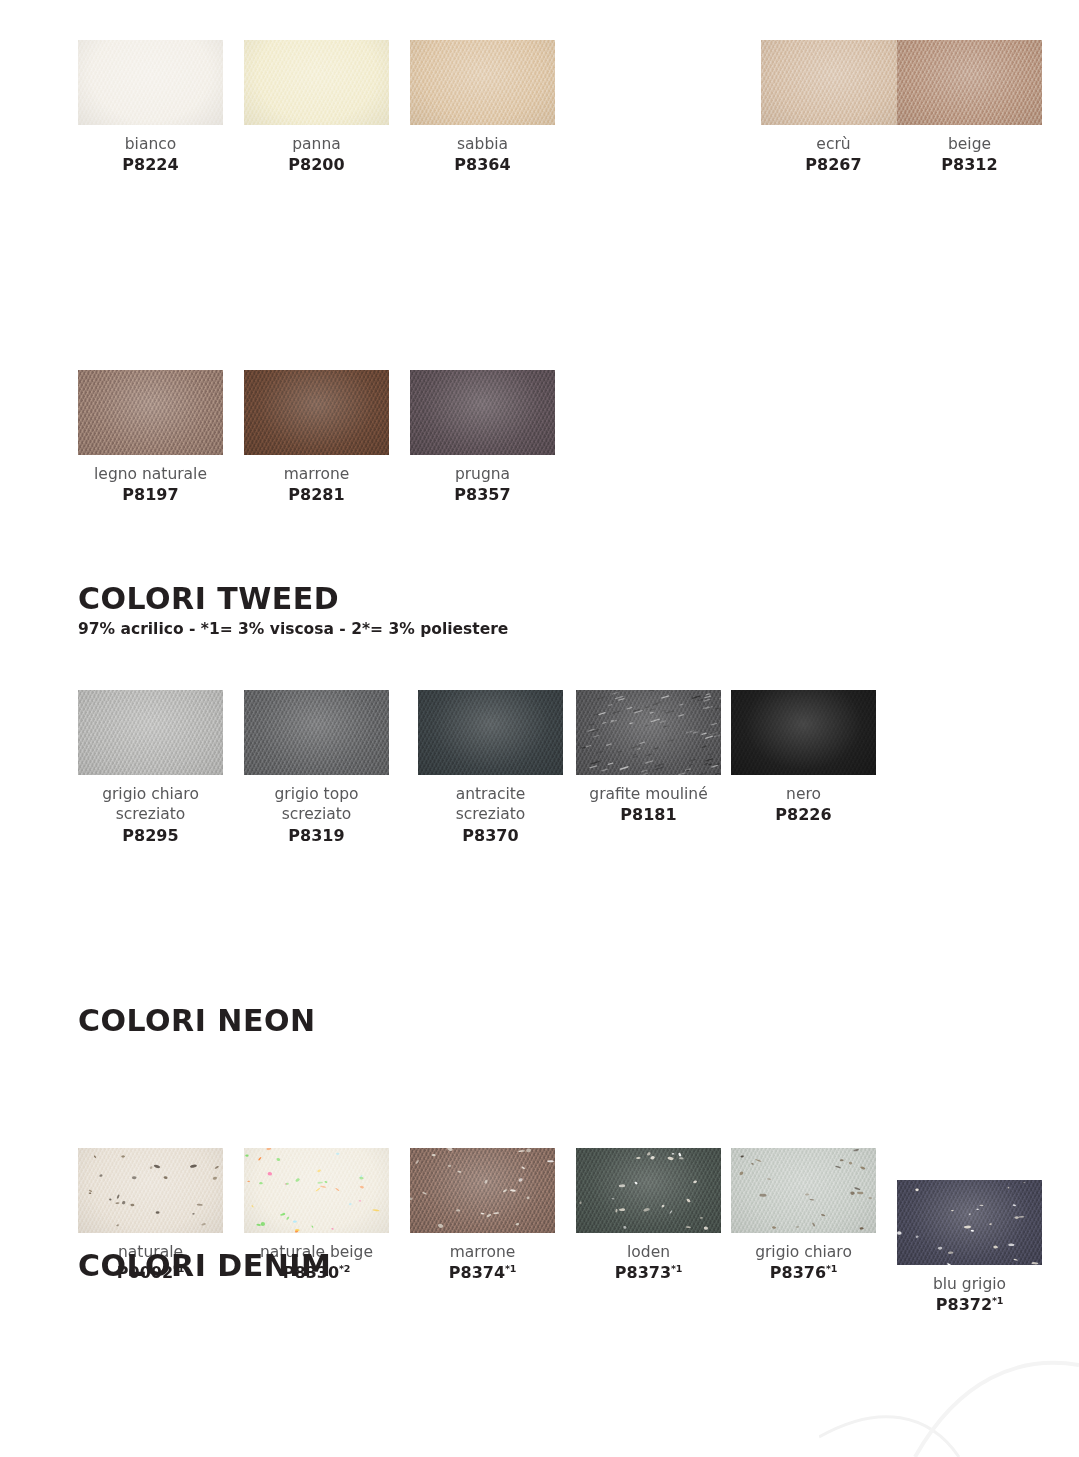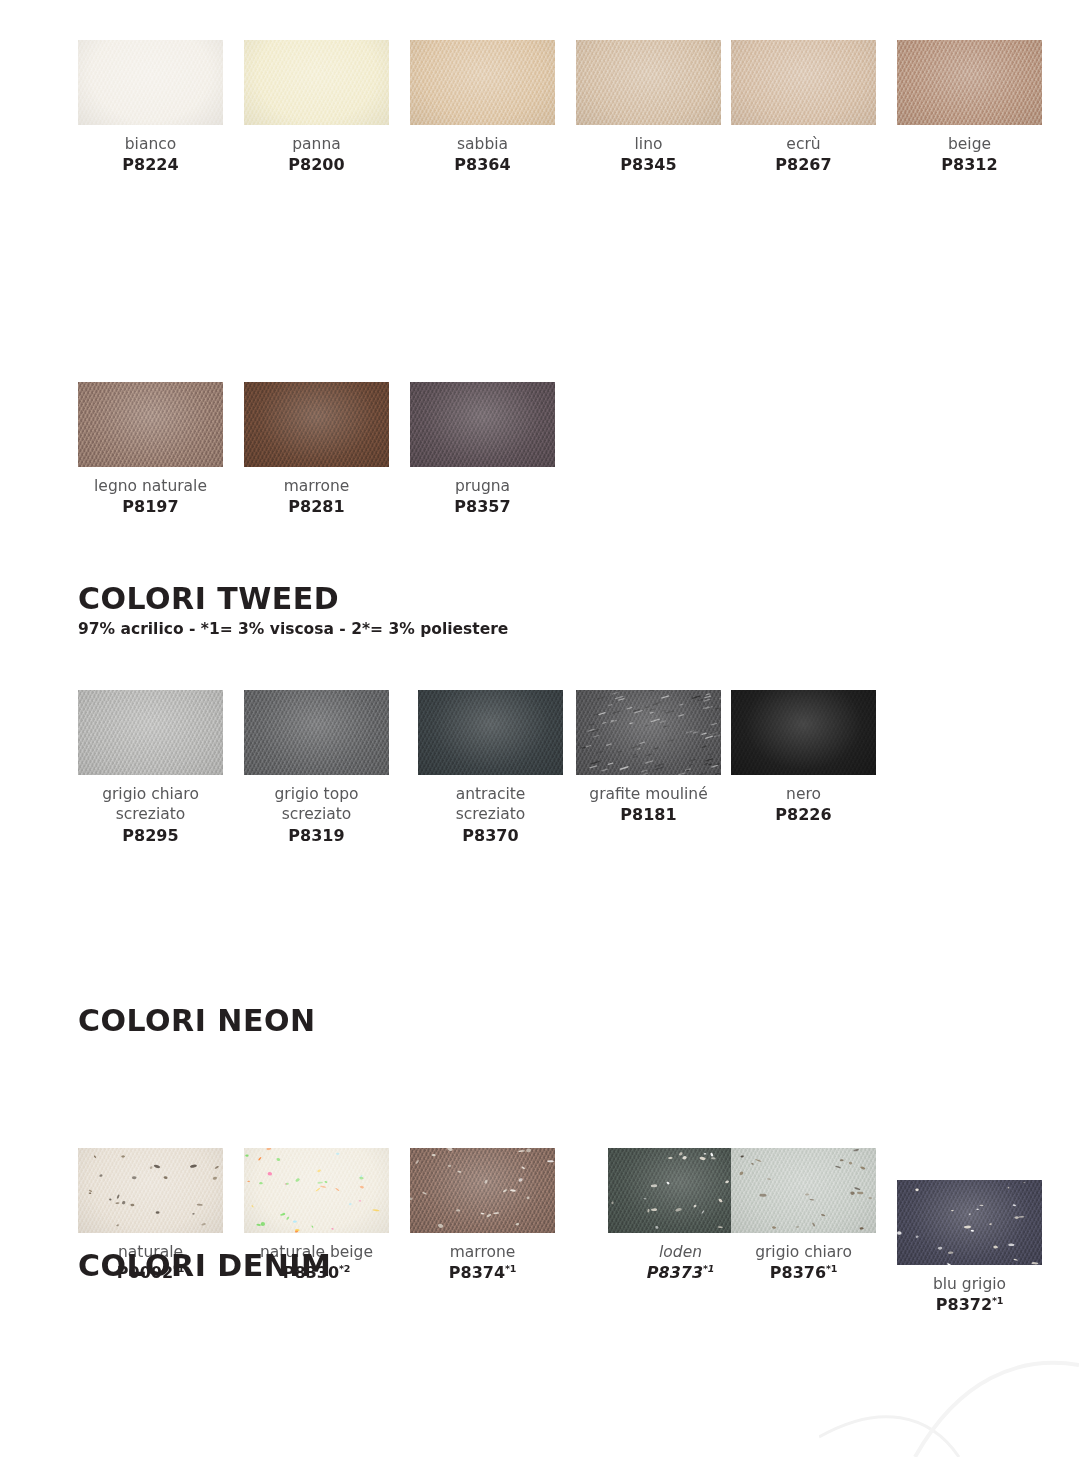--- a/index.html
+++ b/index.html
@@ -156,46 +156,38 @@
           <div class="code">P8200</div>
         </div>
         <div class="swatch-cell" style="left: 410px;">
           <div class="swatch" style="background: rgb(220, 195, 163);">
             <div class="tex"></div>
             <div class="shade"></div>
           </div>
           <div class="label">sabbia</div>
           <div class="code">P8364</div>
         </div>
-        <div class="swatch-cell" style="left: 576px;">
-          <div class="swatch" style="background: rgb(211, 189, 164);">
-            <div class="tex"></div>
-            <div class="shade"></div>
-          </div>
-          <div class="label">lino</div>
-          <div class="code">P8345</div>
-        </div>
-        <div class="swatch-cell" style="left: 731px;">
+        <div class="swatch-cell" style="left: 761px;">
           <div class="swatch" style="background: rgb(212, 188, 164);">
             <div class="tex"></div>
             <div class="shade"></div>
           </div>
           <div class="label">ecrù</div>
           <div class="code">P8267</div>
         </div>
         <div class="swatch-cell" style="left: 897px;">
           <div class="swatch" style="background: rgb(180, 144, 122);">
             <div class="tex"></div>
             <div class="shade"></div>
           </div>
           <div class="label">beige</div>
           <div class="code">P8312</div>
         </div>
       </div>
-      <div class="section row" style="top: 222px;">
+      <div class="section row" style="top: 210px;">
         <div class="swatch-cell" style="left: 78px;">
           <div class="swatch" style="background: rgb(138, 111, 99);">
             <div class="tex"></div>
             <div class="shade"></div>
           </div>
           <div class="label">legno naturale</div>
           <div class="code">P8197</div>
         </div>
         <div class="swatch-cell" style="left: 244px;">
           <div class="swatch" style="background: rgb(92, 59, 42);">
@@ -457,21 +449,21 @@
                 <ellipse cx="77.0" cy="3.6" rx="2.31" ry="0.93" fill="#efe9df" opacity="0.83" transform="rotate(168 77.0 3.6)"></ellipse>
                 <ellipse cx="27.3" cy="21.1" rx="1.34" ry="1.13" fill="#d8d2c6" opacity="0.66" transform="rotate(96 27.3 21.1)"></ellipse>
                 <ellipse cx="71.0" cy="50.0" rx="2.07" ry="1.27" fill="#efe9df" opacity="0.94" transform="rotate(14 71.0 50.0)"></ellipse>
                 <ellipse cx="65.5" cy="50.3" rx="2.03" ry="0.88" fill="#d8d2c6" opacity="0.93" transform="rotate(125 65.5 50.3)"></ellipse>
               </svg></div>
             <div class="shade"></div>
           </div>
           <div class="label">marrone</div>
           <div class="code">P8374<sup>*1</sup></div>
         </div>
-        <div class="swatch-cell" style="left: 608px; font-style: italic;">
+        <div class="swatch-cell" style="left: 576px;">
           <div class="swatch" style="background: rgb(62, 71, 66);">
             <div class="tex"></div>
             <div class="flecks" style="position: absolute; inset: 0px;"><svg viewBox="0 0 100 100" preserveAspectRatio="none" width="100%" height="100%">
                 <ellipse cx="77.6" cy="61.8" rx="2.22" ry="1.09" fill="#d8d2c6" opacity="0.95" transform="rotate(67 77.6 61.8)"></ellipse>
                 <ellipse cx="3.1" cy="64.5" rx="0.73" ry="1.56" fill="#d8d2c6" opacity="0.60" transform="rotate(5 3.1 64.5)"></ellipse>
                 <ellipse cx="67.0" cy="6.9" rx="0.92" ry="0.91" fill="#ffffff" opacity="0.78" transform="rotate(75 67.0 6.9)"></ellipse>
                 <ellipse cx="65.4" cy="75.4" rx="2.00" ry="0.54" fill="#ffffff" opacity="0.59" transform="rotate(111 65.4 75.4)"></ellipse>
                 <ellipse cx="48.6" cy="72.7" rx="2.45" ry="1.53" fill="#d8d2c6" opacity="0.65" transform="rotate(139 48.6 72.7)"></ellipse>
                 <ellipse cx="25.5" cy="59.7" rx="1.09" ry="0.55" fill="#ffffff" opacity="0.60" transform="rotate(10 25.5 59.7)"></ellipse>
                 <ellipse cx="27.9" cy="73.8" rx="2.21" ry="0.69" fill="#d8d2c6" opacity="0.79" transform="rotate(95 27.9 73.8)"></ellipse>

